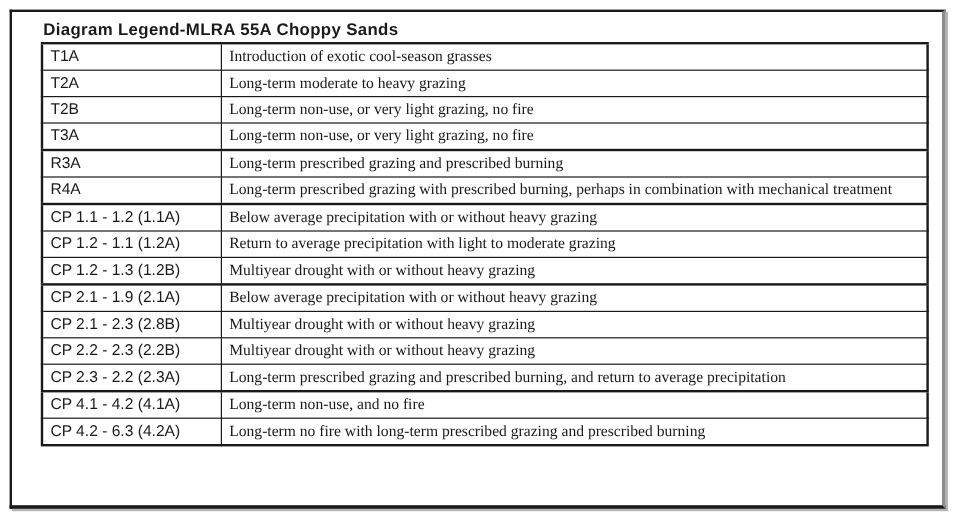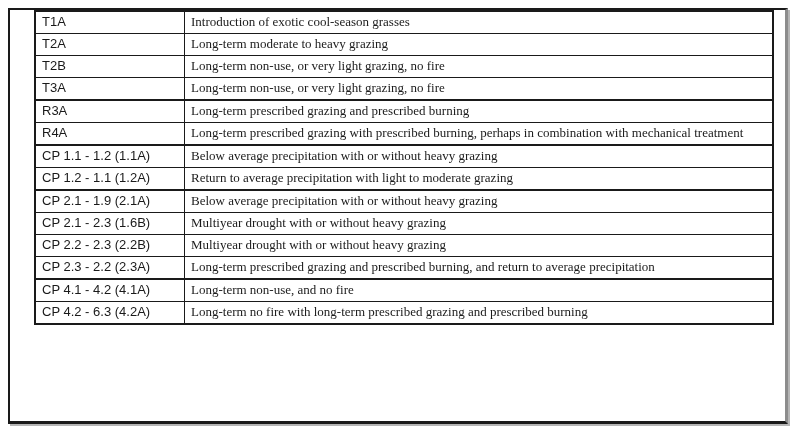--- a/index.html
+++ b/index.html
@@ -52,20 +52,21 @@
     height: 17px;
     overflow: hidden;
   }
   td.code-cell { width: 136px; }
   td.desc-cell { width: 575px; font-family: Liberation Serif, serif; }
 </style>
 </head>
 <body>
 
 <div class="frame">
+  <div class="title">Diagram Legend-MLRA 55A Choppy Sands</div>
   <table class="legend">
       <tbody>
         <tr>
           <td class="code-cell">T1A</td>
           <td class="desc-cell">Introduction of exotic cool-season grasses</td>
         </tr>
         <tr>
           <td class="code-cell">T2A</td>
           <td class="desc-cell">Long-term moderate to heavy grazing</td>
         </tr>
@@ -90,28 +91,32 @@
       </tbody>
       <tbody>
         <tr>
           <td class="code-cell">CP 1.1 - 1.2 (1.1A)</td>
           <td class="desc-cell">Below average precipitation with or without heavy grazing</td>
         </tr>
         <tr>
           <td class="code-cell">CP 1.2 - 1.1 (1.2A)</td>
           <td class="desc-cell">Return to average precipitation with light to moderate grazing</td>
         </tr>
+        <tr>
+          <td class="code-cell">CP 1.2 - 1.3 (1.2B)</td>
+          <td class="desc-cell">Multiyear drought with or without heavy grazing</td>
+        </tr>
       </tbody>
       <tbody>
         <tr>
           <td class="code-cell">CP 2.1 - 1.9 (2.1A)</td>
           <td class="desc-cell">Below average precipitation with or without heavy grazing</td>
         </tr>
         <tr>
-          <td class="code-cell">CP 2.1 - 2.3 (1.6B)</td>
+          <td class="code-cell">CP 2.1 - 2.3 (2.8B)</td>
           <td class="desc-cell">Multiyear drought with or without heavy grazing</td>
         </tr>
         <tr>
           <td class="code-cell">CP 2.2 - 2.3 (2.2B)</td>
           <td class="desc-cell">Multiyear drought with or without heavy grazing</td>
         </tr>
         <tr>
           <td class="code-cell">CP 2.3 - 2.2 (2.3A)</td>
           <td class="desc-cell">Long-term prescribed grazing and prescribed burning, and return to average precipitation</td>
         </tr>

